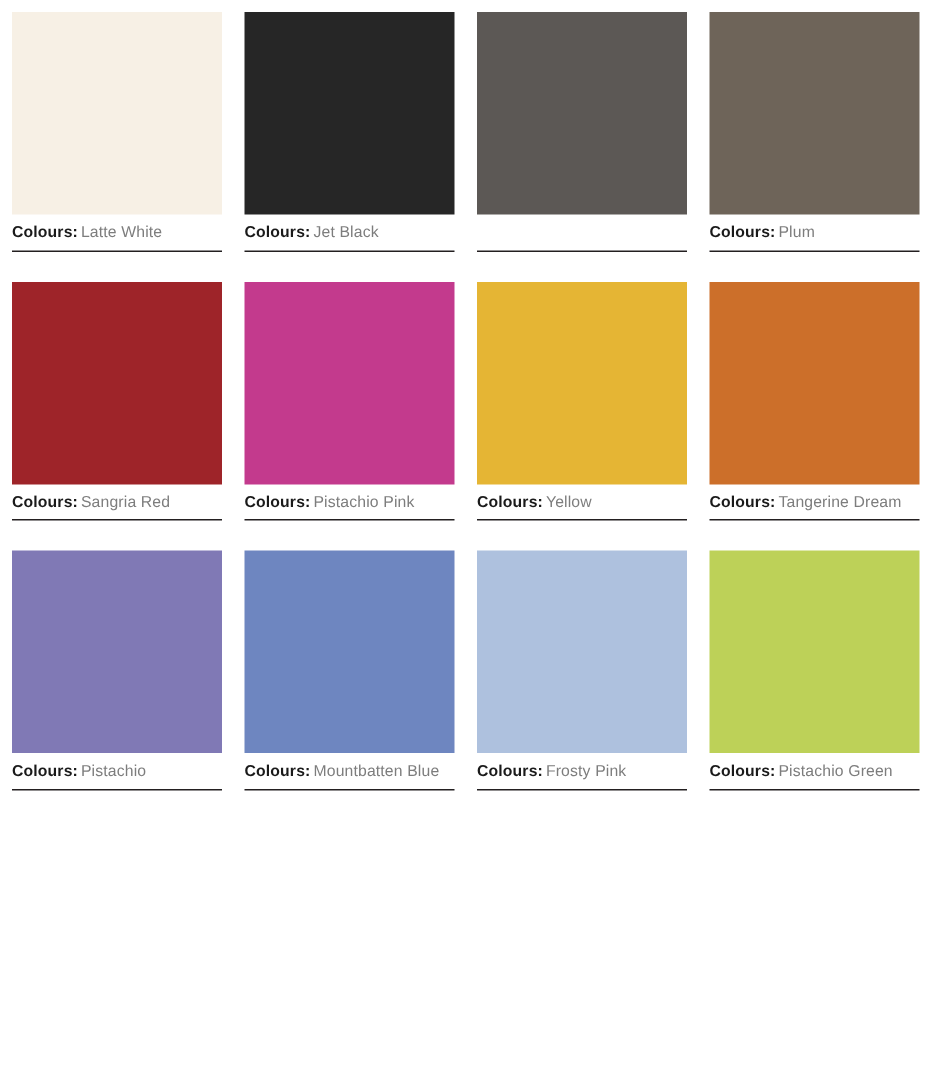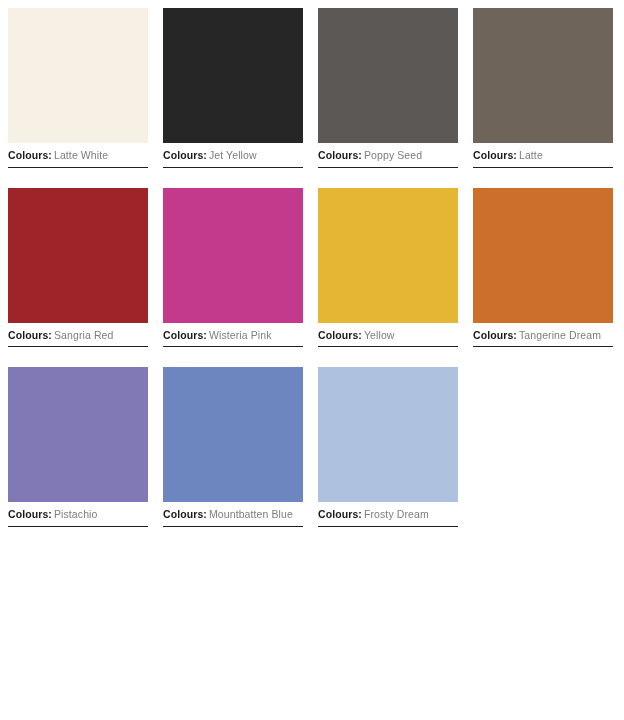--- a/index.html
+++ b/index.html
@@ -66,41 +66,40 @@
 <body>
 
 <div id="swatch-grid">
     <div class="swatch-cell">
       <div class="swatch-chip" style="background-color: rgb(247, 240, 229);"></div>
       <div class="swatch-caption"><span class="caption-label">Colours:</span><span class="caption-name">Latte White</span></div>
       <div class="swatch-rule"></div>
     </div>
     <div class="swatch-cell">
       <div class="swatch-chip" style="background-color: rgb(38, 38, 38);"></div>
-      <div class="swatch-caption"><span class="caption-label">Colours:</span><span class="caption-name">Jet Yellow</span></div>
+      <div class="swatch-caption"><span class="caption-label">Colours:</span><span class="caption-name">Jet Black</span></div>
       <div class="swatch-rule"></div>
     </div>
     <div class="swatch-cell">
       <div class="swatch-chip" style="background-color: rgb(92, 88, 85);"></div>
-      <div class="swatch-caption"><span class="caption-label">Colours:</span><span class="caption-name">Poppy Seed</span></div>
       <div class="swatch-rule"></div>
     </div>
     <div class="swatch-cell">
       <div class="swatch-chip" style="background-color: rgb(110, 100, 89);"></div>
-      <div class="swatch-caption"><span class="caption-label">Colours:</span><span class="caption-name">Latte</span></div>
+      <div class="swatch-caption"><span class="caption-label">Colours:</span><span class="caption-name">Plum</span></div>
       <div class="swatch-rule"></div>
     </div>
     <div class="swatch-cell">
       <div class="swatch-chip" style="background-color: rgb(158, 36, 41);"></div>
       <div class="swatch-caption"><span class="caption-label">Colours:</span><span class="caption-name">Sangria Red</span></div>
       <div class="swatch-rule"></div>
     </div>
     <div class="swatch-cell">
       <div class="swatch-chip" style="background-color: rgb(195, 58, 141);"></div>
-      <div class="swatch-caption"><span class="caption-label">Colours:</span><span class="caption-name">Wisteria Pink</span></div>
+      <div class="swatch-caption"><span class="caption-label">Colours:</span><span class="caption-name">Pistachio Pink</span></div>
       <div class="swatch-rule"></div>
     </div>
     <div class="swatch-cell">
       <div class="swatch-chip" style="background-color: rgb(229, 181, 52);"></div>
       <div class="swatch-caption"><span class="caption-label">Colours:</span><span class="caption-name">Yellow</span></div>
       <div class="swatch-rule"></div>
     </div>
     <div class="swatch-cell">
       <div class="swatch-chip" style="background-color: rgb(204, 111, 42);"></div>
       <div class="swatch-caption"><span class="caption-label">Colours:</span><span class="caption-name">Tangerine Dream</span></div>
@@ -111,16 +110,21 @@
       <div class="swatch-caption"><span class="caption-label">Colours:</span><span class="caption-name">Pistachio</span></div>
       <div class="swatch-rule"></div>
     </div>
     <div class="swatch-cell">
       <div class="swatch-chip" style="background-color: rgb(110, 134, 192);"></div>
       <div class="swatch-caption"><span class="caption-label">Colours:</span><span class="caption-name">Mountbatten Blue</span></div>
       <div class="swatch-rule"></div>
     </div>
     <div class="swatch-cell">
       <div class="swatch-chip" style="background-color: rgb(174, 193, 222);"></div>
-      <div class="swatch-caption"><span class="caption-label">Colours:</span><span class="caption-name">Frosty Dream</span></div>
+      <div class="swatch-caption"><span class="caption-label">Colours:</span><span class="caption-name">Frosty Pink</span></div>
+      <div class="swatch-rule"></div>
+    </div>
+    <div class="swatch-cell">
+      <div class="swatch-chip" style="background-color: rgb(189, 209, 88);"></div>
+      <div class="swatch-caption"><span class="caption-label">Colours:</span><span class="caption-name">Pistachio Green</span></div>
       <div class="swatch-rule"></div>
     </div>
   </div>
 
 </body></html>

